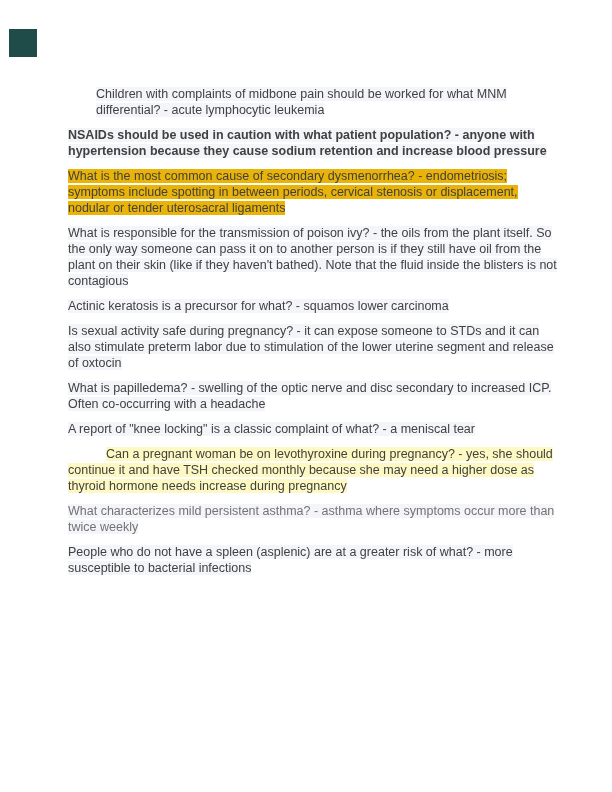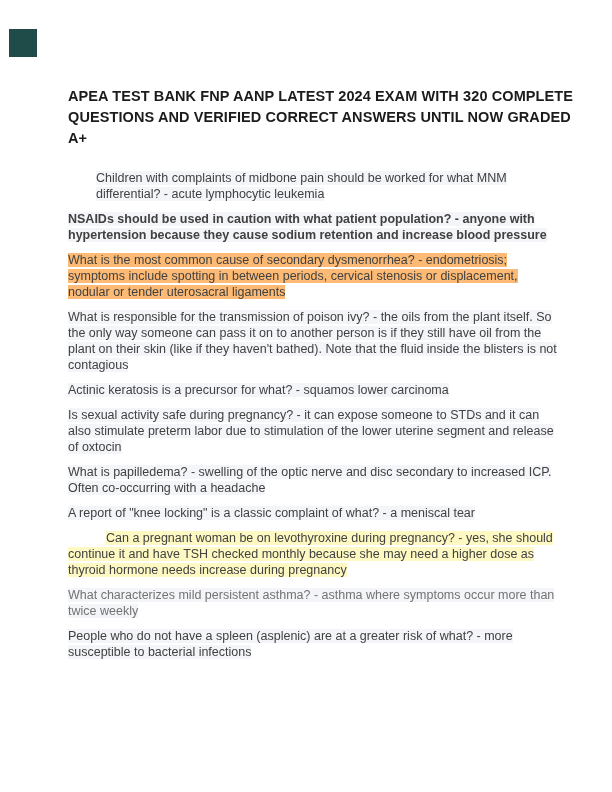--- a/index.html
+++ b/index.html
@@ -50,28 +50,25 @@
 </style>
 </head>
 <body>
 
 <div class="page">
 
   <div class="corner-square" style="background: rgb(31, 75, 72);"></div>
 
   <div class="content">
 
-    <h1 class="doc-title" style="color: rgb(27, 27, 27);">APEA TEST BANK FNP AANP LATEST 2024 EXAM WITH 320 COMPLETE
-QUESTIONS AND VERIFIED CORRECT ANSWERS UNTIL NOW GRADED
-A+</h1>
 
     <div class="qa-list">
       <p class="qa-item" style="color: rgb(65, 65, 65); margin-left: 28px;"><span class="hl" style="background-color: rgb(244, 245, 249);">Children with complaints of midbone pain should be worked for what MNM differential? - acute lymphocytic leukemia</span></p>
       <p class="qa-item" style="color: rgb(65, 65, 65); font-weight: bold;"><span class="hl" style="background-color: rgb(244, 245, 249);">NSAIDs should be used in caution with what patient population? - anyone with hypertension because they cause sodium retention and increase blood pressure</span></p>
-      <p class="qa-item" style="color: rgb(65, 65, 65);"><span class="hl" style="background-color: #fdba74;">What is the most common cause of secondary dysmenorrhea? - endometriosis; symptoms include spotting in between periods, cervical stenosis or displacement, nodular or tender uterosacral ligaments</span></p>
+      <p class="qa-item" style="color: rgb(65, 65, 65);"><span class="hl" style="background-color: #eab308;">What is the most common cause of secondary dysmenorrhea? - endometriosis; symptoms include spotting in between periods, cervical stenosis or displacement, nodular or tender uterosacral ligaments</span></p>
       <p class="qa-item" style="color: rgb(65, 65, 65);"><span class="hl" style="background-color: rgb(244, 245, 249);">What is responsible for the transmission of poison ivy? - the oils from the plant itself. So the only way someone can pass it on to another person is if they still have oil from the plant on their skin (like if they haven't bathed). Note that the fluid inside the blisters is not contagious</span></p>
       <p class="qa-item" style="color: rgb(65, 65, 65);"><span class="hl" style="background-color: rgb(244, 245, 249);">Actinic keratosis is a precursor for what? - squamos lower carcinoma</span></p>
       <p class="qa-item" style="color: rgb(65, 65, 65);"><span class="hl" style="background-color: rgb(244, 245, 249);">Is sexual activity safe during pregnancy? - it can expose someone to STDs and it can also stimulate preterm labor due to stimulation of the lower uterine segment and release of oxtocin</span></p>
       <p class="qa-item" style="color: rgb(65, 65, 65);"><span class="hl" style="background-color: rgb(244, 245, 249);">What is papilledema? - swelling of the optic nerve and disc secondary to increased ICP. Often co-occurring with a headache</span></p>
       <p class="qa-item" style="color: rgb(65, 65, 65);"><span class="hl" style="background-color: rgb(244, 245, 249);">A report of "knee locking" is a classic complaint of what? - a meniscal tear</span></p>
       <p class="qa-item" style="color: rgb(65, 65, 65);"><span class="hl" style="background-color: #fef9c3; margin-left: 38px;">Can a pregnant woman be on levothyroxine during pregnancy? - yes, she should continue it and have TSH checked monthly because she may need a higher dose as thyroid hormone needs increase during pregnancy</span></p>
       <p class="qa-item" style="color: #737373;"><span class="hl" style="background-color: rgb(244, 245, 249);">What characterizes mild persistent asthma? - asthma where symptoms occur more than twice weekly</span></p>
       <p class="qa-item" style="color: rgb(65, 65, 65);"><span class="hl" style="background-color: rgb(244, 245, 249);">People who do not have a spleen (asplenic) are at a greater risk of what? - more susceptible to bacterial infections</span></p>
     </div>
 

